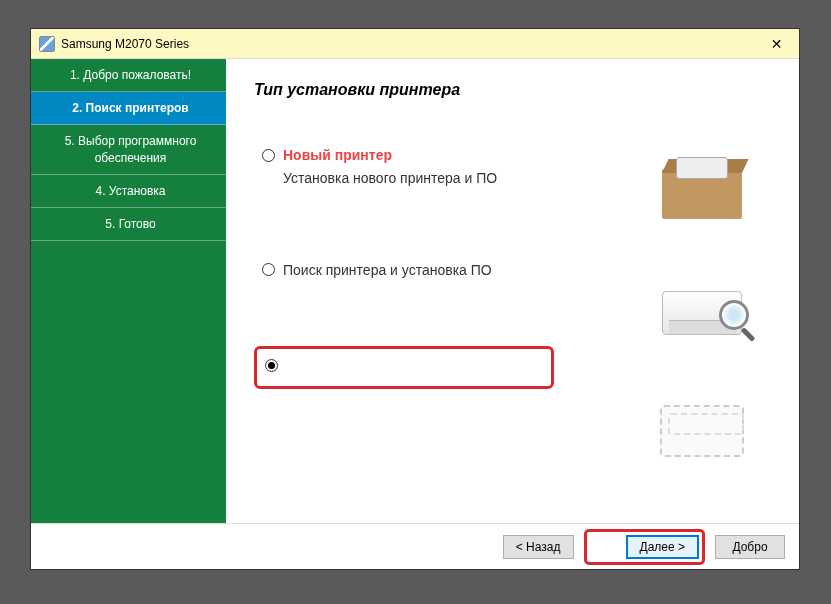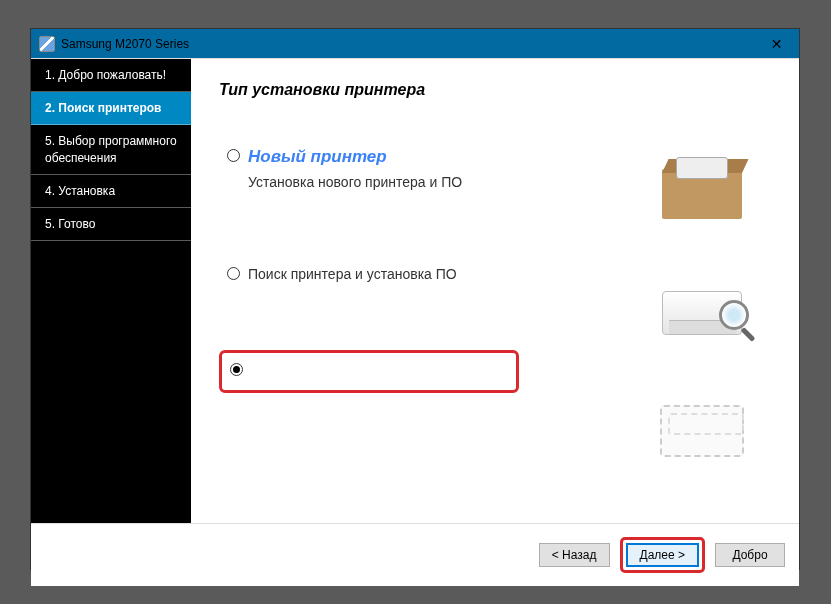--- a/index.html
+++ b/index.html
@@ -15,21 +15,21 @@
     position: absolute;
     top: 28px;
     left: 30px;
     width: 770px;
     height: 542px;
     border: 1px solid #333;
     background: #fff;
   }
   .titlebar {
     height: 30px;
-    background: #0369a1;
+    background: #fef9c3;
     border-bottom: 1px solid #ddd;
     display: flex;
     align-items: center;
     padding: 0 8px;
     font-size: 12px;
     color: #000;
     position: relative;
   }
   .titlebar .icon {
     width: 16px; height: 16px;
@@ -47,25 +47,26 @@
     justify-content: center;
     font-size: 14px;
     color: #000;
     cursor: pointer;
   }
   .body {
     display: flex;
     height: calc(100% - 30px - 46px);
   }
   .sidebar {
-    width: 160px;
-    background: #000000;
+    width: 195px;
+    background: #15803d;
     color: #fff;
     font-size: 12px;
     padding-top: 0;
+    text-align: center;
   }
   .sidebar .step {
     padding: 8px 10px 8px 14px;
     border-bottom: 1px solid rgba(255,255,255,0.35);
     line-height: 1.35;
   }
   .sidebar .step.active {
     background: #0088c2;
     font-weight: 700;
   }
@@ -102,25 +103,24 @@
     justify-content: center;
   }
   .radio.selected::after {
     content: "";
     width: 7px; height: 7px;
     background: #000;
     border-radius: 50%;
   }
   .opt-body { flex: 1; }
   .opt-title {
-    font-size: 17px;
+    font-size: 14px;
     font-weight: 700;
-    color: #3b82f6;
+    color: #ef4444;
     margin-bottom: 6px;
-    font-style: italic;
   }
   .opt-desc {
     font-size: 14px;
     color: #333;
     line-height: 1.4;
   }
   .option.highlight {
     border: 3px solid #d9292e;
     border-radius: 6px;
     padding: 8px 10px 14px 8px;
@@ -206,21 +206,21 @@
   }
   .il-ghost .gp::before {
     content: "";
     position: absolute;
     top: 6px; left: 6px;
     width: 72px; height: 18px;
     border: 2px dashed #ddd;
     border-radius: 3px;
   }
   .footer {
-    height: 63px;
+    height: 46px;
     border-top: 1px solid #ddd;
     background: #fff;
     display: flex;
     align-items: center;
     justify-content: flex-end;
     padding: 0 14px;
     gap: 10px;
   }
   .btn {
     min-width: 70px;
@@ -232,20 +232,21 @@
     cursor: pointer;
   }
   .btn-wrap.highlight {
     border: 3px solid #d9292e;
     border-radius: 5px;
     padding: 3px;
   }
   .btn-wrap.highlight .btn {
     border: 2px solid #0078d7;
     background: #e5f1fb;
+    margin-left: 36px;
   }
 </style>
 </head>
 <body>
 
 <div class="outer-highlight">
 
   <div class="titlebar">
     <div class="icon"></div>
     <span>Samsung M2070 Series</span>

